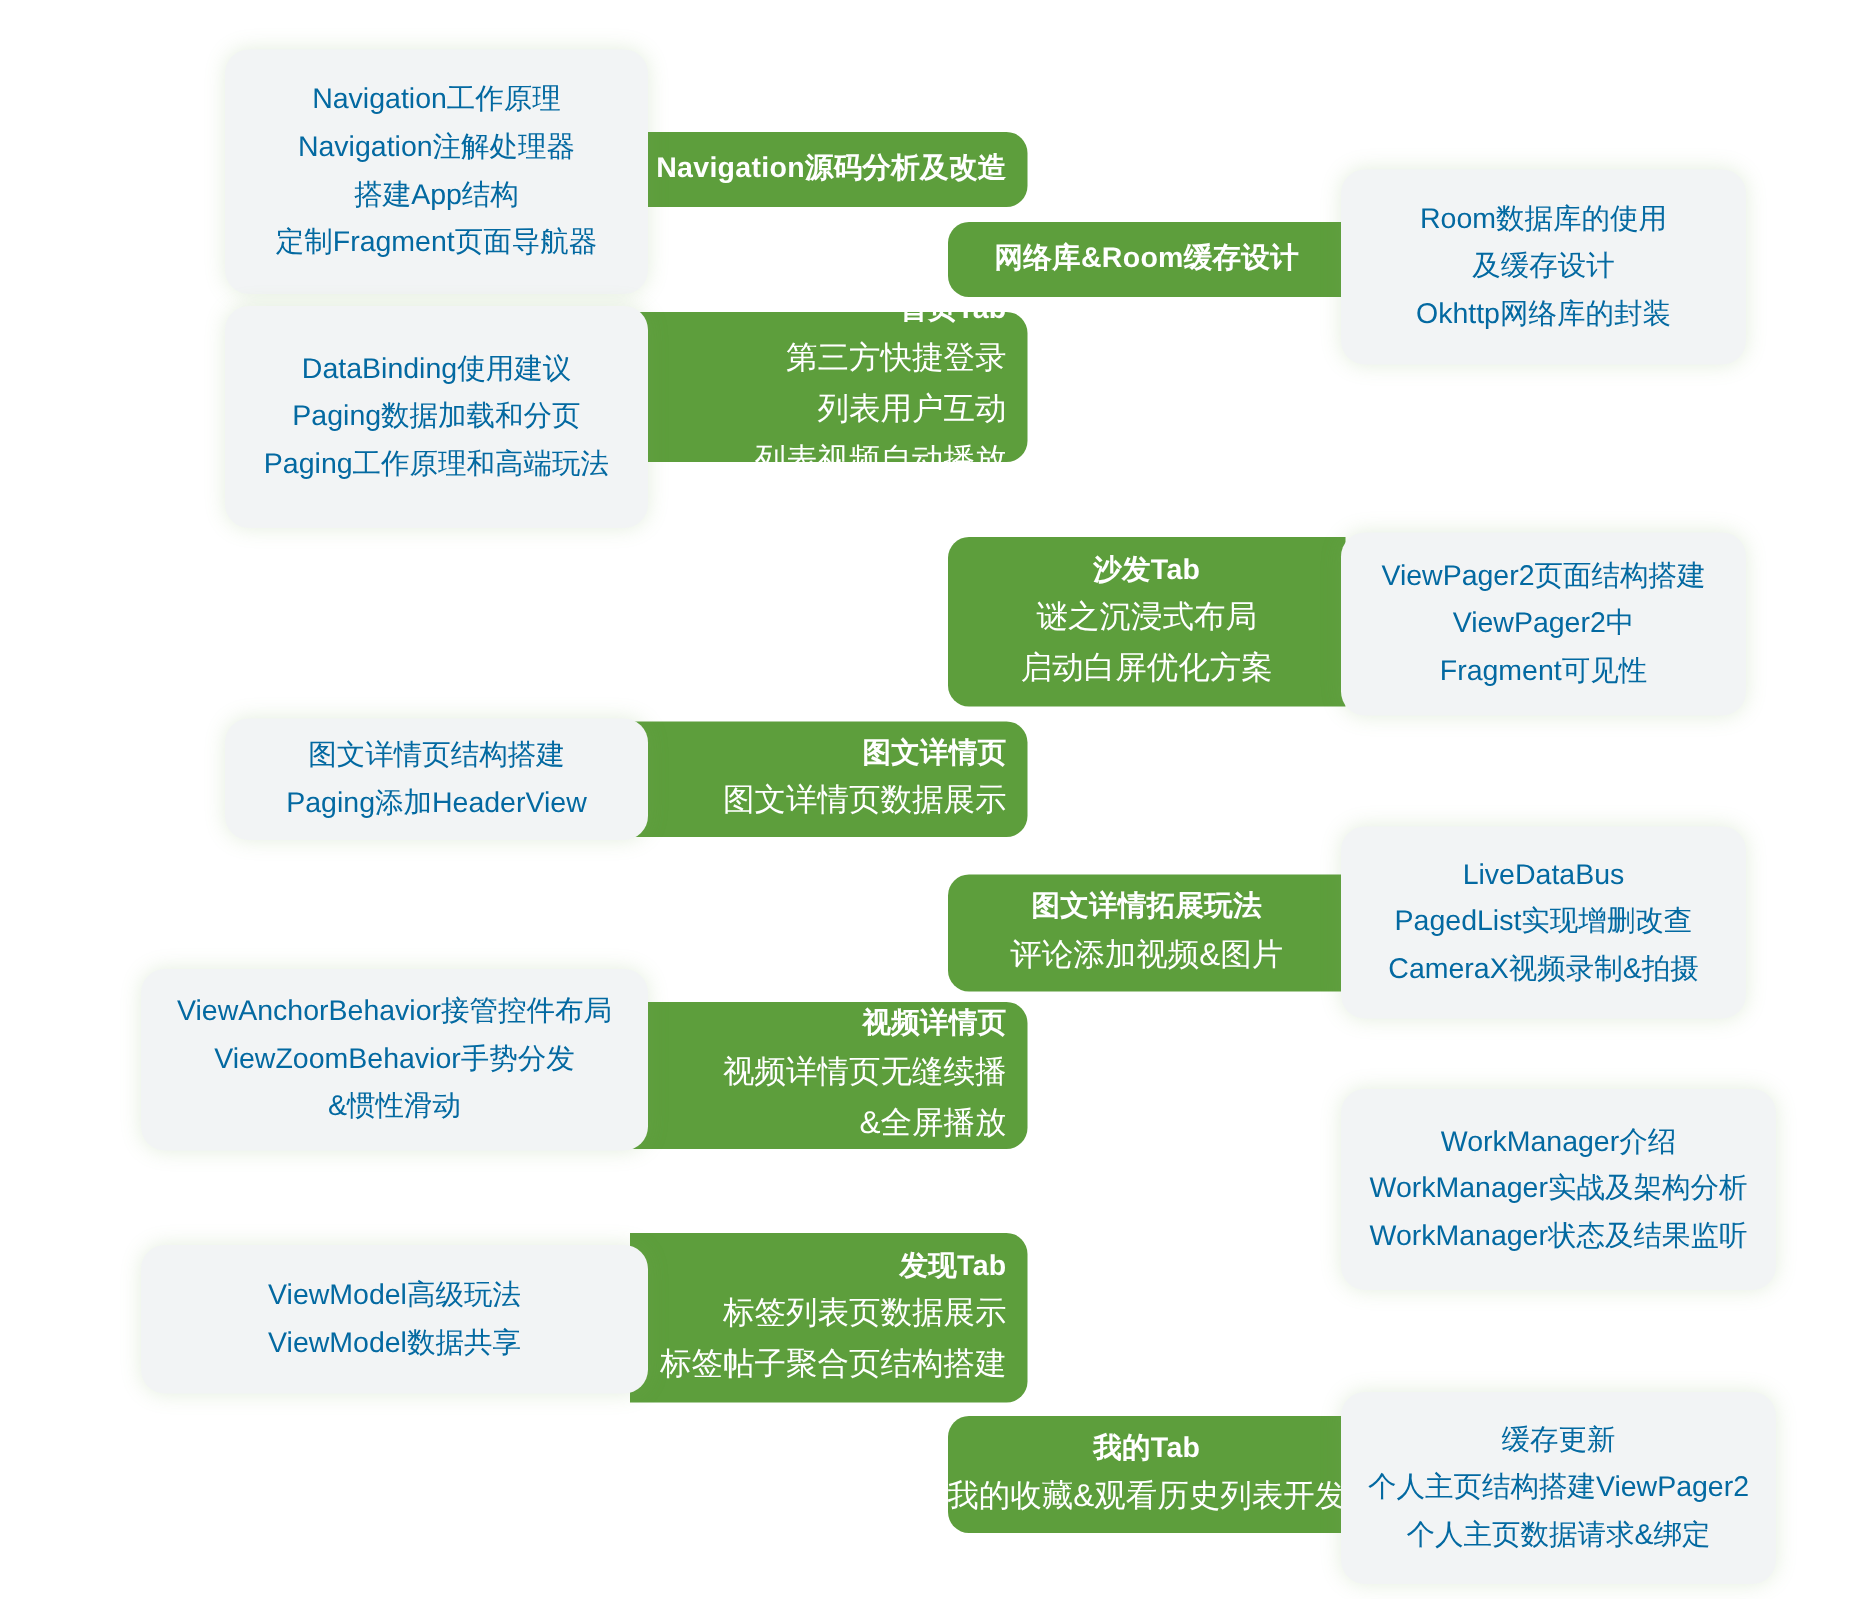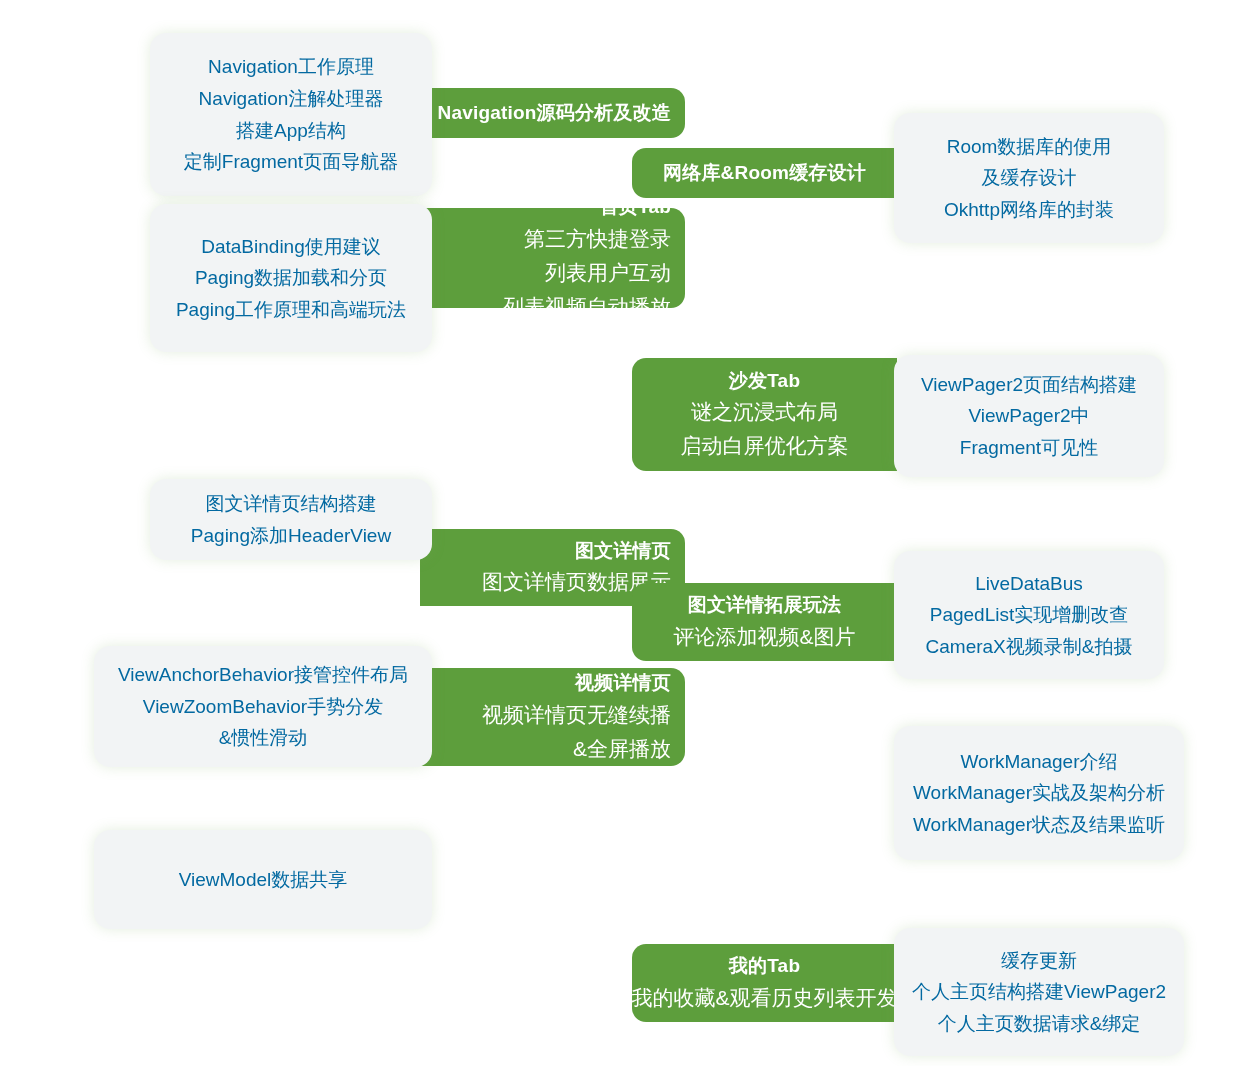--- a/index.html
+++ b/index.html
@@ -131,21 +131,21 @@
     <div class="c-line">ViewPager2页面结构搭建</div>
     <div class="c-line">ViewPager2中</div>
     <div class="c-line">Fragment可见性</div>
   </div>
 
   <div class="card" style="left:150px; top:479px; width:282px; height:81px;">
     <div class="c-line">图文详情页结构搭建</div>
     <div class="c-line">Paging添加HeaderView</div>
   </div>
 
-  <div class="bar tuck-left" style="left:420px; top:481px; width:265px; height:77px;margin-top:48px;">
+  <div class="bar tuck-left" style="left:420px; top:481px; width:265px; height:77px;">
     <div class="b-title">图文详情页</div>
     <div class="b-line">图文详情页数据展示</div>
   </div>
 
   <div class="bar tuck-right" style="left:632px; top:568px; width:265px; height:78px;margin-top:15px;">
     <div class="b-title">图文详情拓展玩法</div>
     <div class="b-line">评论添加视频&amp;图片</div>
   </div>
 
   <div class="card" style="left:894px; top:551px; width:270px; height:128px;">
@@ -167,23 +167,29 @@
   </div>
 
 
   <div class="card" style="left:894px; top:726px; width:290px; height:134px;">
     <div class="c-line">WorkManager介绍</div>
     <div class="c-line">WorkManager实战及架构分析</div>
     <div class="c-line">WorkManager状态及结果监听</div>
   </div>
 
   <div class="card" style="left:94px; top:830px; width:338px; height:99px;">
+    <div class="c-line">ViewModel高级玩法</div>
     <div class="c-line">ViewModel数据共享</div>
   </div>
 
+  <div class="bar tuck-left" style="left:420px; top:822px; width:265px; height:113px;">
+    <div class="b-title">发现Tab</div>
+    <div class="b-line">标签列表页数据展示</div>
+    <div class="b-line">标签帖子聚合页结构搭建</div>
+  </div>
 
   <div class="bar tuck-right" style="left:632px; top:944px; width:265px; height:78px;">
     <div class="b-title">我的Tab</div>
     <div class="b-line">我的收藏&amp;观看历史列表开发</div>
   </div>
 
   <div class="card" style="left:894px; top:928px; width:290px; height:128px;">
     <div class="c-line">缓存更新</div>
     <div class="c-line">个人主页结构搭建ViewPager2</div>
     <div class="c-line">个人主页数据请求&amp;绑定</div>

